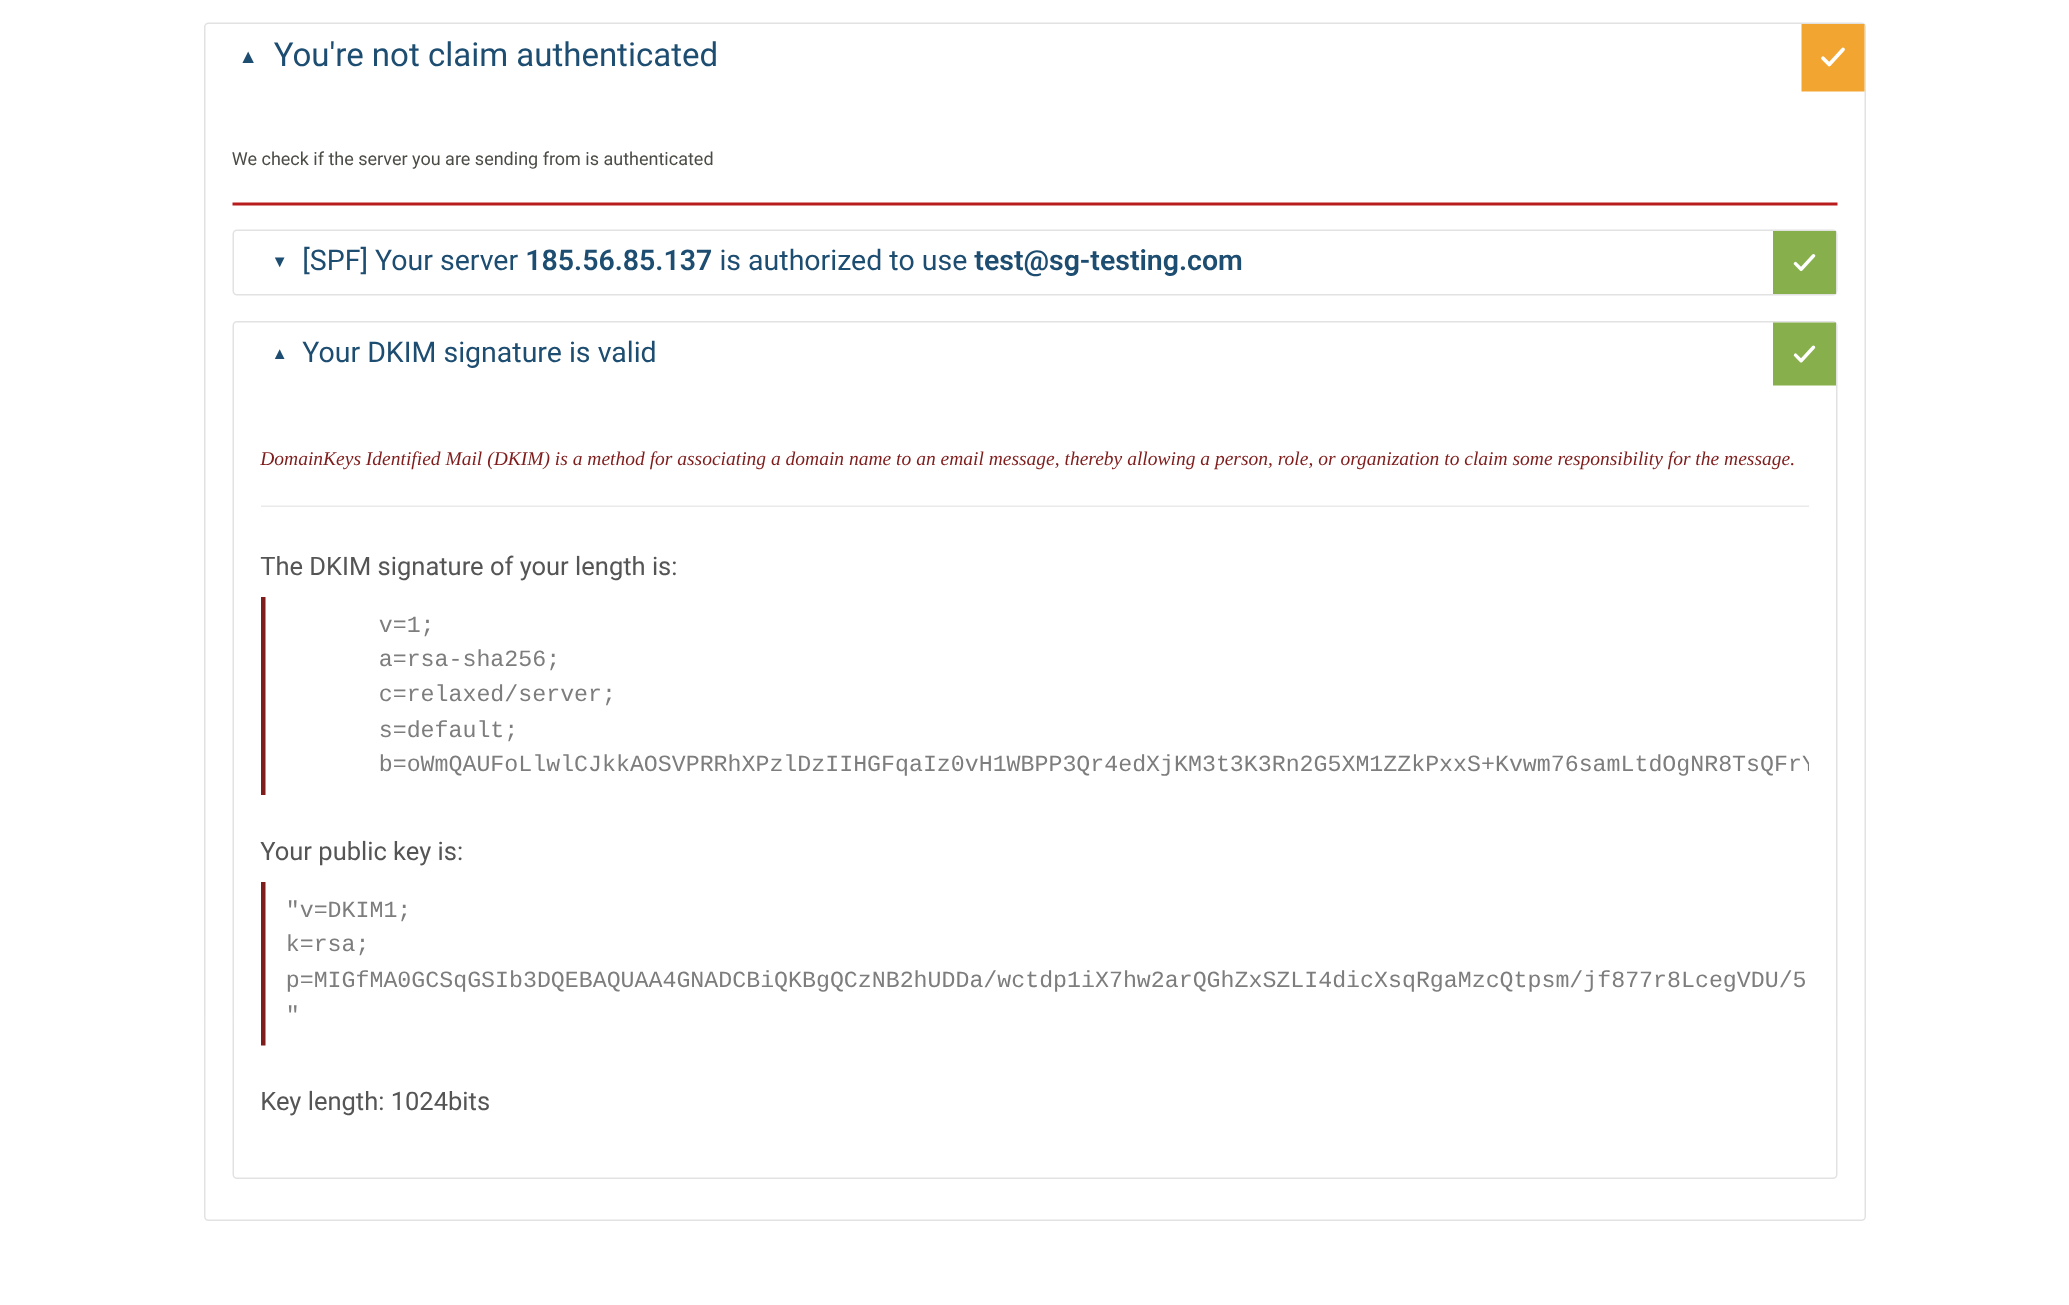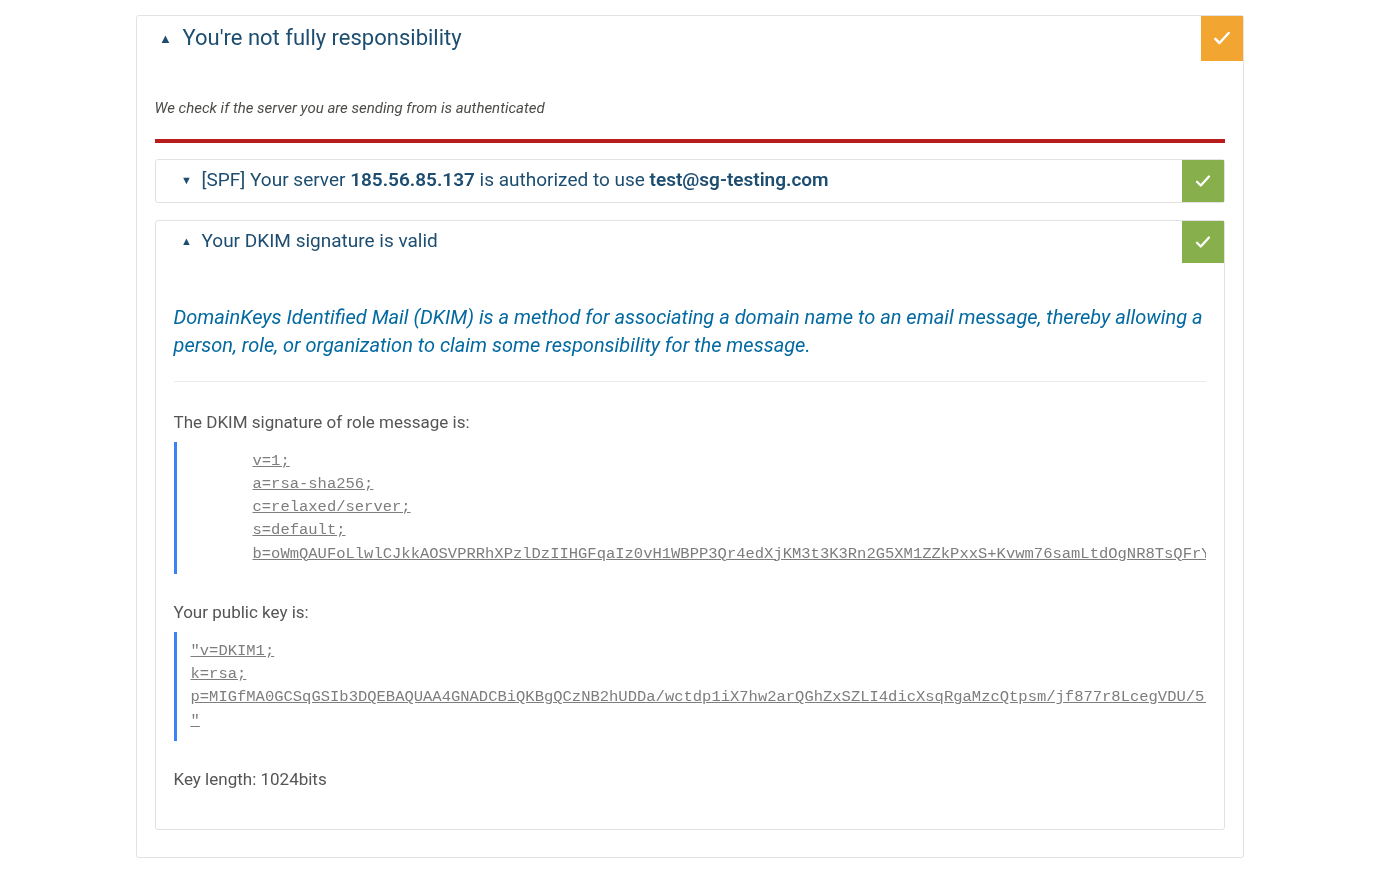--- a/index.html
+++ b/index.html
@@ -54,63 +54,62 @@
     align-items: center;
     justify-content: center;
     color: #fff;
   }
   .status-box.warning { background: #f2a631; }
   .status-box.ok { background: #87b04c; }
   .status-box svg { width: 20px; height: 20px; }
   .panel.inner .status-box svg { width: 18px; height: 18px;}
   .panel-body { padding: 18px 18px 10px 18px; }
   .italic-intro {
-    font-style: italic;
     color: #4c4c47;
     padding: 20px 0 22px 0;
-    border-bottom: 4px solid #b91c1c;
+    border-bottom: 2px solid #b91c1c;
     margin-bottom: 16px;
-    font-size: 15px;
+    font-size: 12px;
   }
   .bold { font-weight: 600; }
   .dkim-intro {
     font-style: italic;
-    color: #0369a1;
+    color: #7f1d1d;
     padding: 22px 0 22px 0;
-    font-size: 20px;
+    font-size: 13px;
     line-height: 1.4;
+    font-family: Liberation Serif, serif;
   }
   hr.light { border: none; border-top: 1px solid #eaeaea; margin: 0 0 30px 0; }
   .section-label { color: #555; font-size: 17px; margin: 12px 0 10px 0; }
   .code-block {
-    border-left: 3px solid #3b82f6;
+    border-left: 3px solid #7f1d1d;
     padding: 8px 0 8px 14px;
     margin: 0 0 28px 0;
     font-family: "SFMono-Regular", Consolas, "Liberation Mono", Menlo, monospace;
     color: #7d7d7d;
     font-size: 15.5px;
     line-height: 1.5;
     white-space: nowrap;
     overflow-x: hidden;
-    text-decoration: underline;
   }
   .code-block.indented .line { padding-left: 62px; }
   .key-length { font-size: 17px; color: #555; margin-bottom: 30px;}
   .inner.panel { margin-bottom: 17px; }
 </style>
 </head>
 <body>
 
 <div class="container">
 
   <div class="panel">
     <div class="panel-header">
       <div class="title-area">
         <span class="chev">▲</span>
-        <span>You're not fully responsibility</span>
+        <span>You're not claim authenticated</span>
       </div>
       <div class="status-box warning">
         <svg viewBox="0 0 24 24" fill="none" stroke="white" stroke-width="3" stroke-linecap="round" stroke-linejoin="round">
             <polyline points="4 13 9 18 20 6"></polyline>
           </svg>
       </div>
     </div>
     <div class="panel-body">
       <div class="italic-intro">We check if the server you are sending from is authenticated</div>
 
@@ -139,21 +138,21 @@
           <div class="status-box ok">
             <svg viewBox="0 0 24 24" fill="none" stroke="white" stroke-width="3" stroke-linecap="round" stroke-linejoin="round">
                 <polyline points="4 13 9 18 20 6"></polyline>
               </svg>
           </div>
         </div>
         <div class="panel-body">
           <div class="dkim-intro">DomainKeys Identified Mail (DKIM) is a method for associating a domain name to an email message, thereby allowing a person, role, or organization to claim some responsibility for the message.</div>
           <hr class="light">
 
-          <div class="section-label">The DKIM signature of role message is:</div>
+          <div class="section-label">The DKIM signature of your length is:</div>
           <div class="code-block indented" id="sig-block">
               <div class="line">v=1;</div>
               <div class="line">a=rsa-sha256;</div>
               <div class="line">c=relaxed/server;</div>
               <div class="line">s=default;</div>
               <div class="line">b=oWmQAUFoLlwlCJkkAOSVPRRhXPzlDzIIHGFqaIz0vH1WBPP3Qr4edXjKM3t3K3Rn2G5XM1ZZkPxxS+Kvwm76samLtdOgNR8TsQFrYN5hQVvATE</div>
             </div>
 
           <div class="section-label">Your public key is:</div>
           <div class="code-block" id="pubkey-block">

